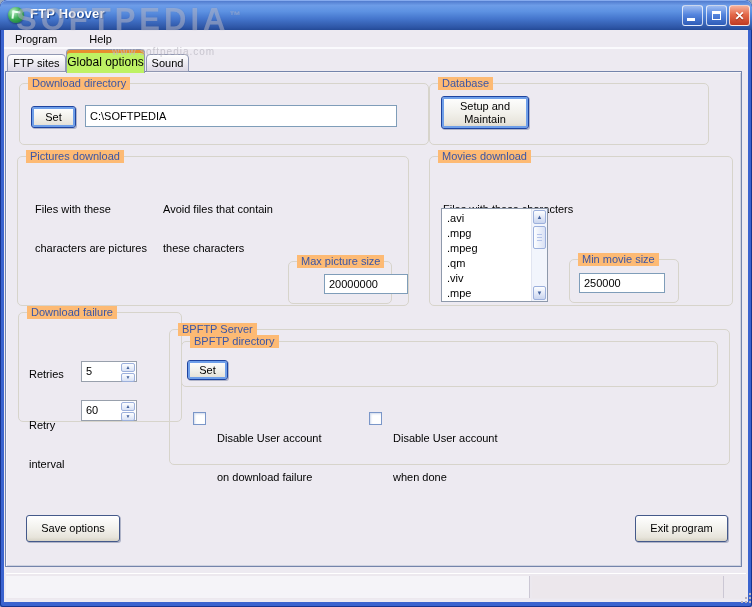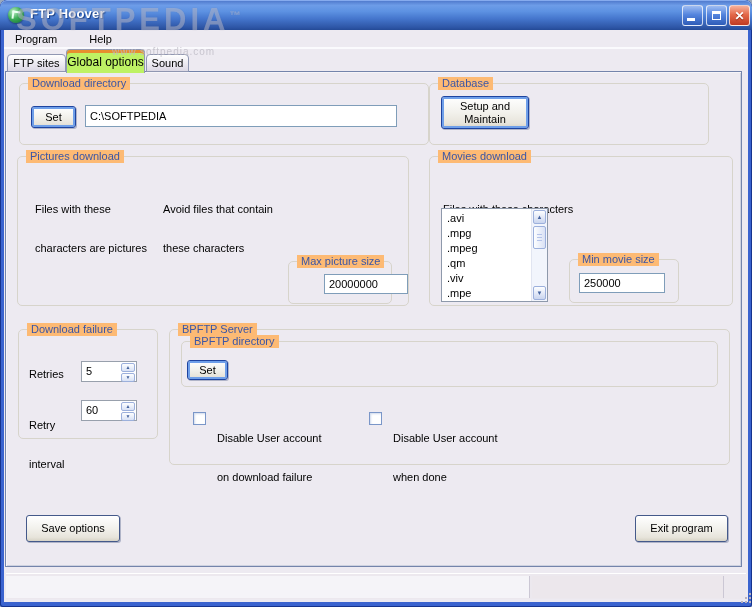--- a/index.html
+++ b/index.html
@@ -178,21 +178,21 @@
           <div class="sbtn up">▲</div>
           <div class="sthumb" style="top:17px"></div>
           <div class="sbtn dn">▼</div>
         </div>
       </div>
       <div class="gb" style="left:563px;top:187px;width:110px;height:44px">
         <span class="gbl">Min movie size</span>
       </div>
       <input class="txt" style="left: 573px; top: 201px; width: 86px; height: 20px;" value="250000">
 
-      <div class="gb" style="left:12px;top:257px;width:140px;height:110px">
+      <div class="gb" style="left:12px;top:240px;width:164px;height:110px">
         <span class="gbl">Download failure</span>
       </div>
       <div class="lbl" style="left:23px;top:296px">Retries</div>
       <div class="spin" style="left:75px;top:289px">
         <div class="val">5</div>
         <div class="btns">
           <div class="sbt">▲</div>
           <div class="sbt">▼</div>
         </div>
       </div>

